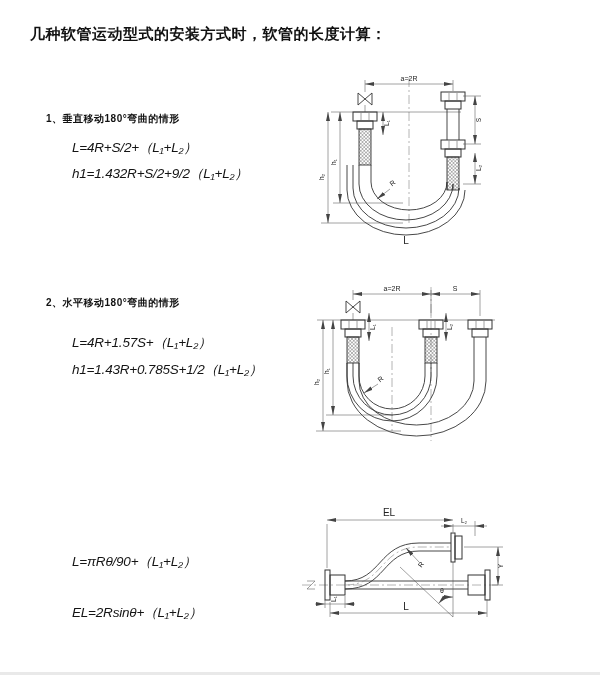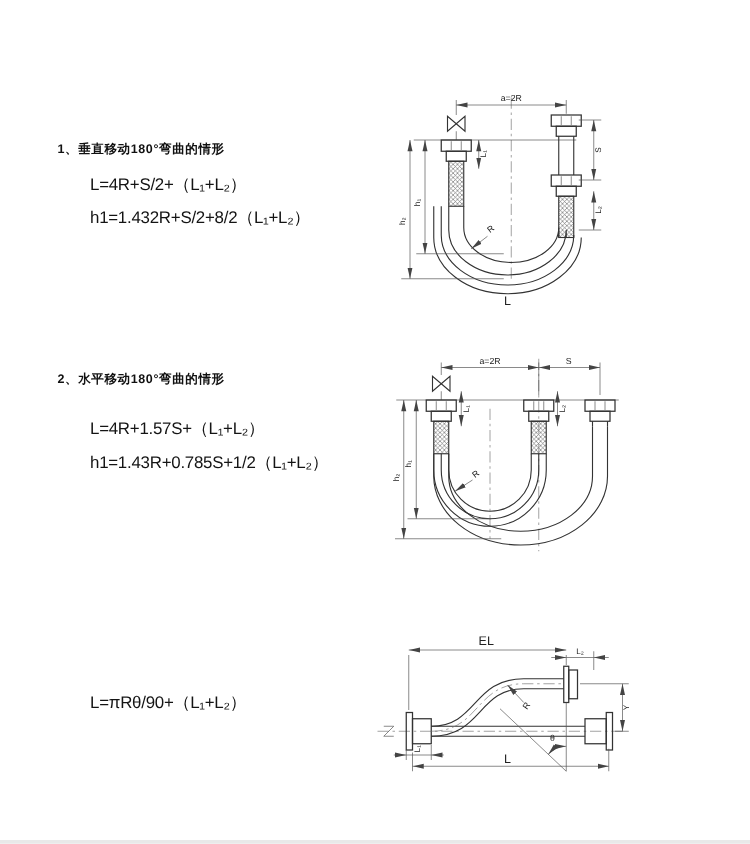--- a/index.html
+++ b/index.html
@@ -12,48 +12,51 @@
   .doc-title{
     position:absolute;left:30px;top:25px;font-size:15px;font-weight:bold;
     letter-spacing:0.5px;color:#111;
   }
   .sec-heading{
     position:absolute;font-size:10px;font-weight:bold;color:#111;letter-spacing:0.5px;
   }
   .formula{
     position:absolute;font-size:13.5px;letter-spacing:-0.2px;color:#141414;
     white-space:nowrap;
+    font-style:italic;
   }
   svg{position:absolute;}
   svg text{font-family:"Liberation Sans","DejaVu Sans",sans-serif;font-size:7px;fill:#222;}
   svg text.lg{font-size:10px;}
   svg text.sm{font-size:6.5px;}
   .ol{fill:none;stroke:#333;stroke-width:1;}
   .ol2{fill:none;stroke:#333;stroke-width:0.9;}
   .thin{fill:none;stroke:#555;stroke-width:0.55;}
   .dim{fill:none;stroke:#555;stroke-width:0.55;}
   .cl{fill:none;stroke:#777;stroke-width:0.55;stroke-dasharray:9 3 2 3;}
   .braid{stroke:#333;stroke-width:0.9;}
   .page-edge{position:absolute;left:0;right:0;bottom:0;height:3px;background:#e9e9e9;}
 </style>
 </head>
 <body>
 
 <div class="sheet">
 
+  <div class="doc-title">几种软管运动型式的安装方式时，软管的长度计算：</div>
 
   <div class="sec-heading" style="left:46px;top:112px">1、垂直移动180°弯曲的情形</div>
   <div class="formula" style="left:72px;top:139px">L=4R+S/2+（L₁+L₂）</div>
-  <div class="formula" style="left:72px;top:165px">h1=1.432R+S/2+8/2（L₁+L₂）</div>
+  <div class="formula" style="left:72px;top:165px">h1=1.432R+S/2+9/2（L₁+L₂）</div>
 
   <div class="sec-heading" style="left:46px;top:296px">2、水平移动180°弯曲的情形</div>
   <div class="formula" style="left:72px;top:334px">L=4R+1.57S+（L₁+L₂）</div>
   <div class="formula" style="left:72px;top:361px">h1=1.43R+0.785S+1/2（L₁+L₂）</div>
 
   <div class="formula" style="left:72px;top:553px">L=πRθ/90+（L₁+L₂）</div>
+  <div class="formula" style="left:72px;top:604px">EL=2Rsinθ+（L₁+L₂）</div>
 
   <svg style="left:303px;top:72px" width="292" height="185" viewBox="0 0 292 185">
     <defs>
       <pattern id="bd1" width="3.5" height="3.5" patternUnits="userSpaceOnUse">
         <path d="M0,3.5 L3.5,0 M0,0 L3.5,3.5" stroke="#6a6a6a" stroke-width="0.5"></path>
       </pattern>
       <marker id="aE1" markerWidth="10" markerHeight="8" refX="9" refY="3" orient="auto" markerUnits="userSpaceOnUse">
         <path d="M0,1 L9,3 L0,5 Z" fill="#444"></path>
       </marker>
       <marker id="aS1" markerWidth="10" markerHeight="8" refX="0" refY="3" orient="auto" markerUnits="userSpaceOnUse">

